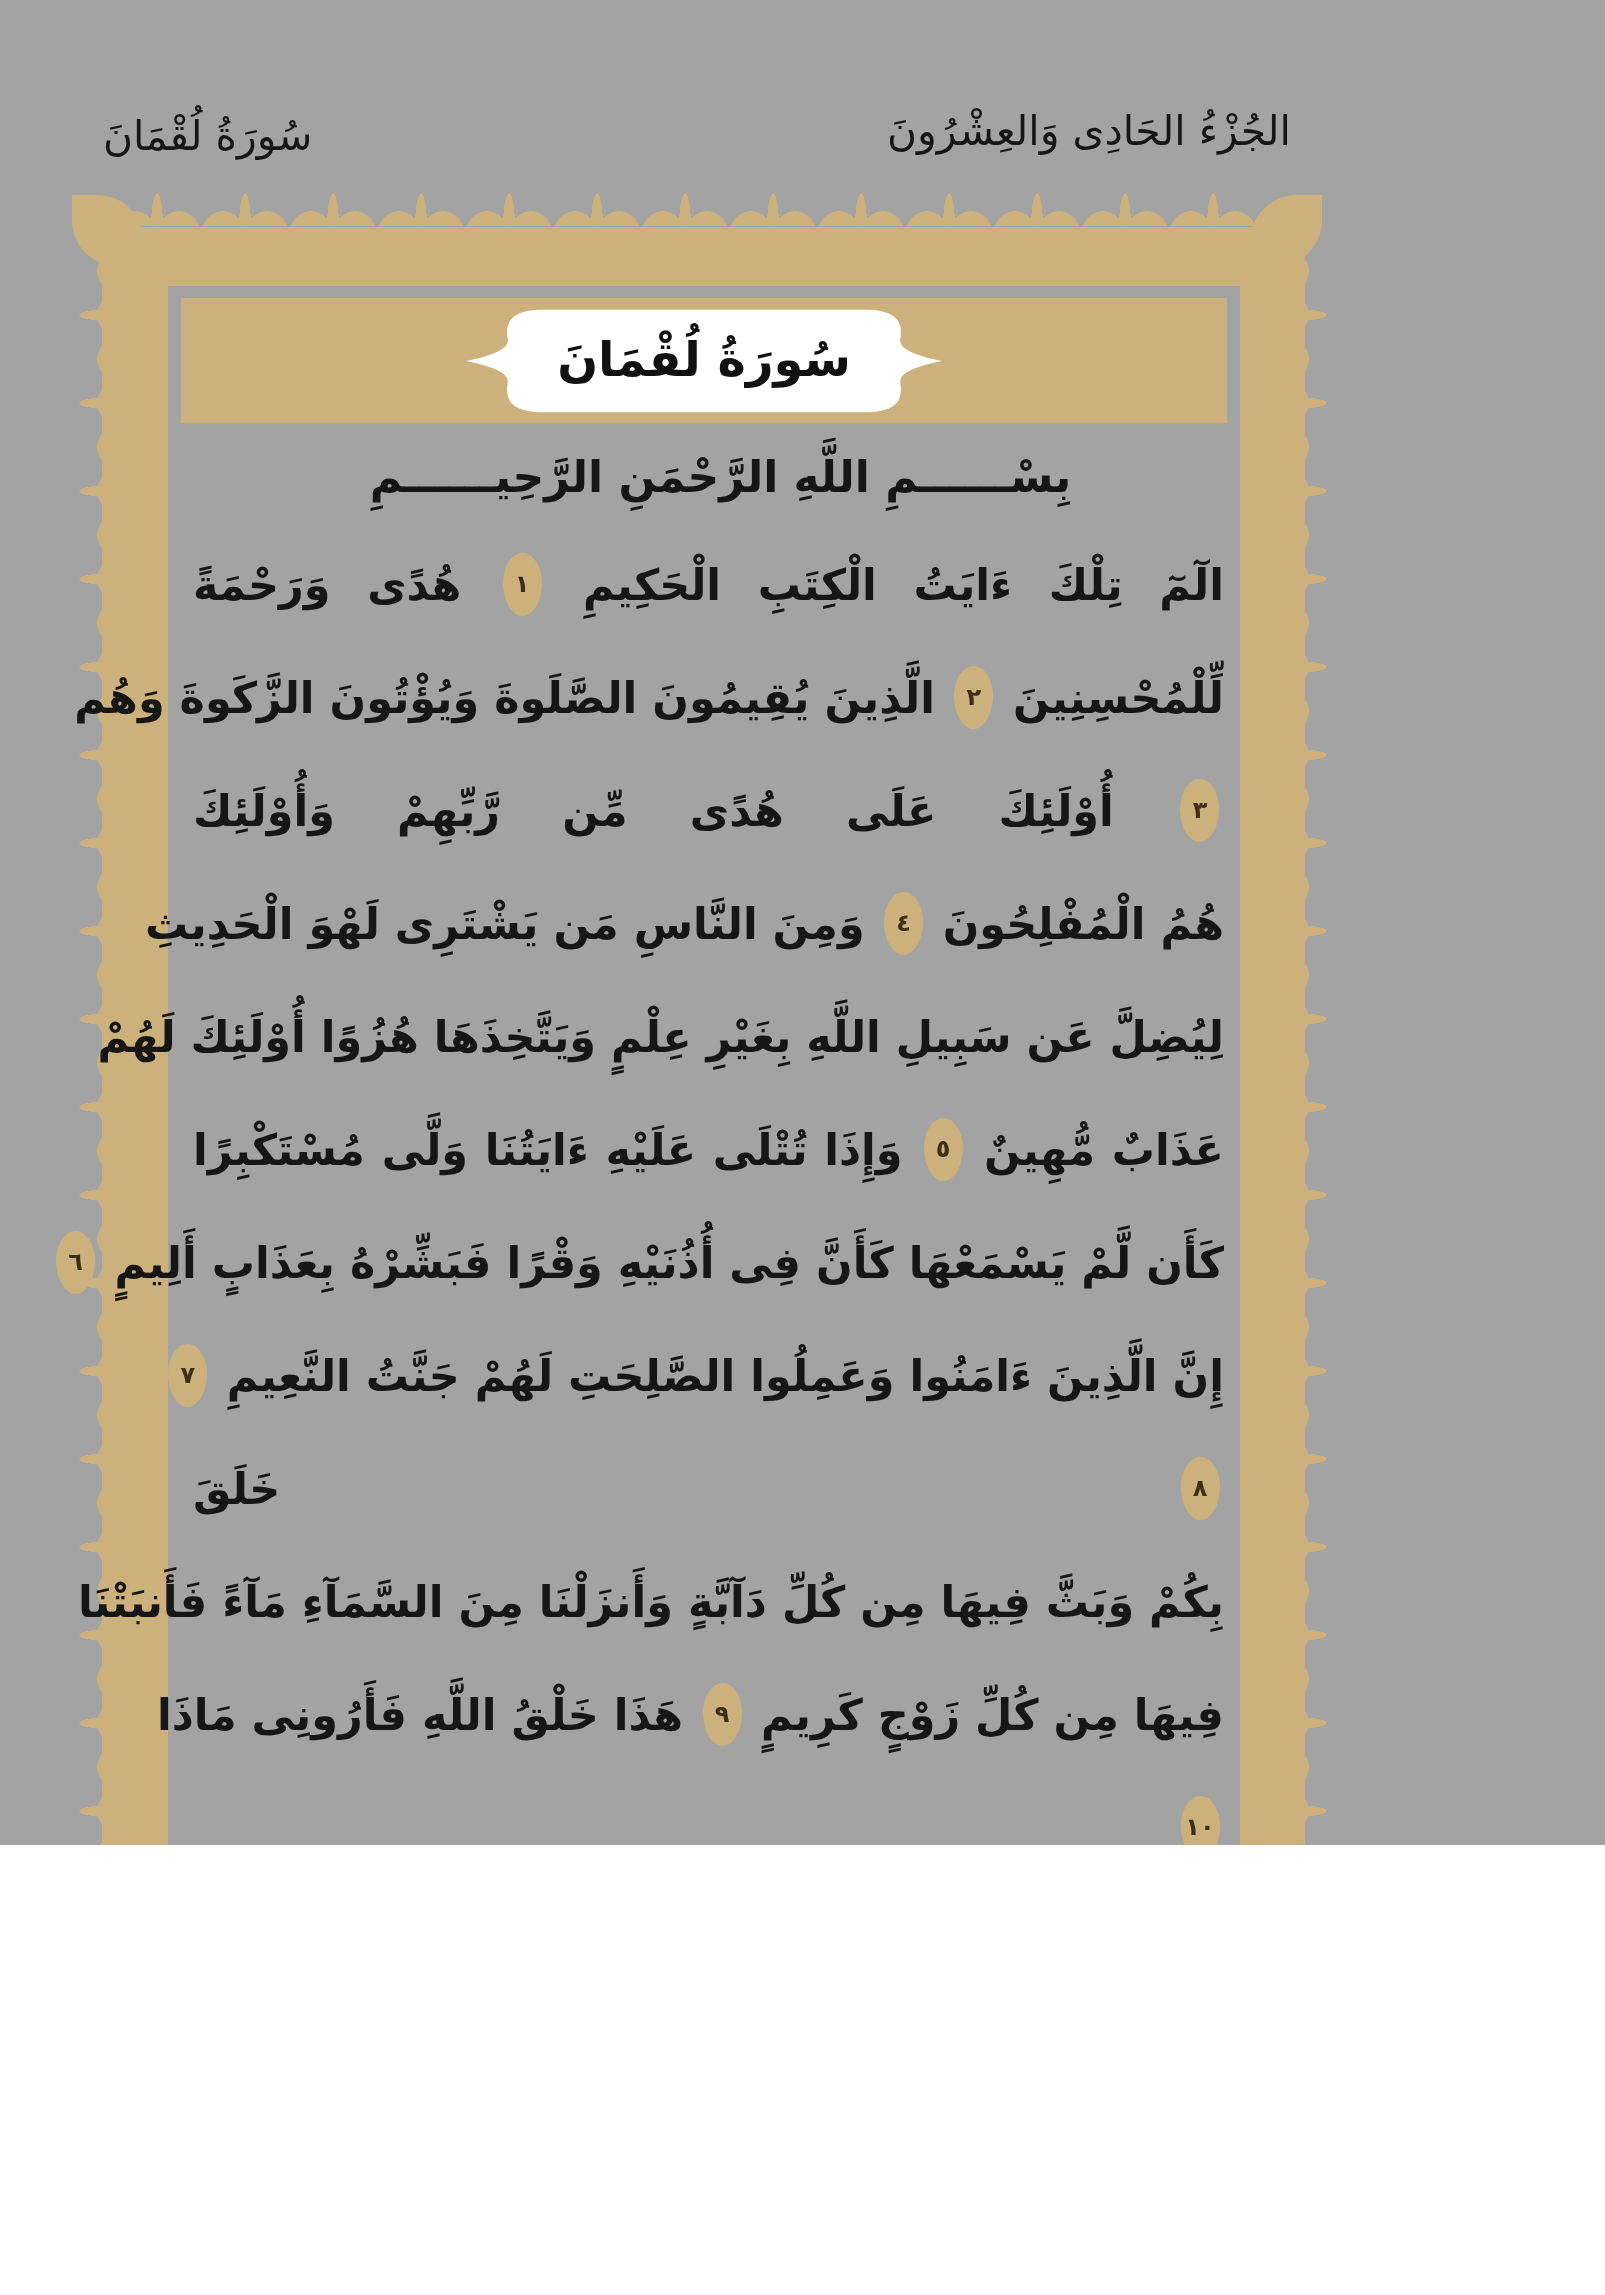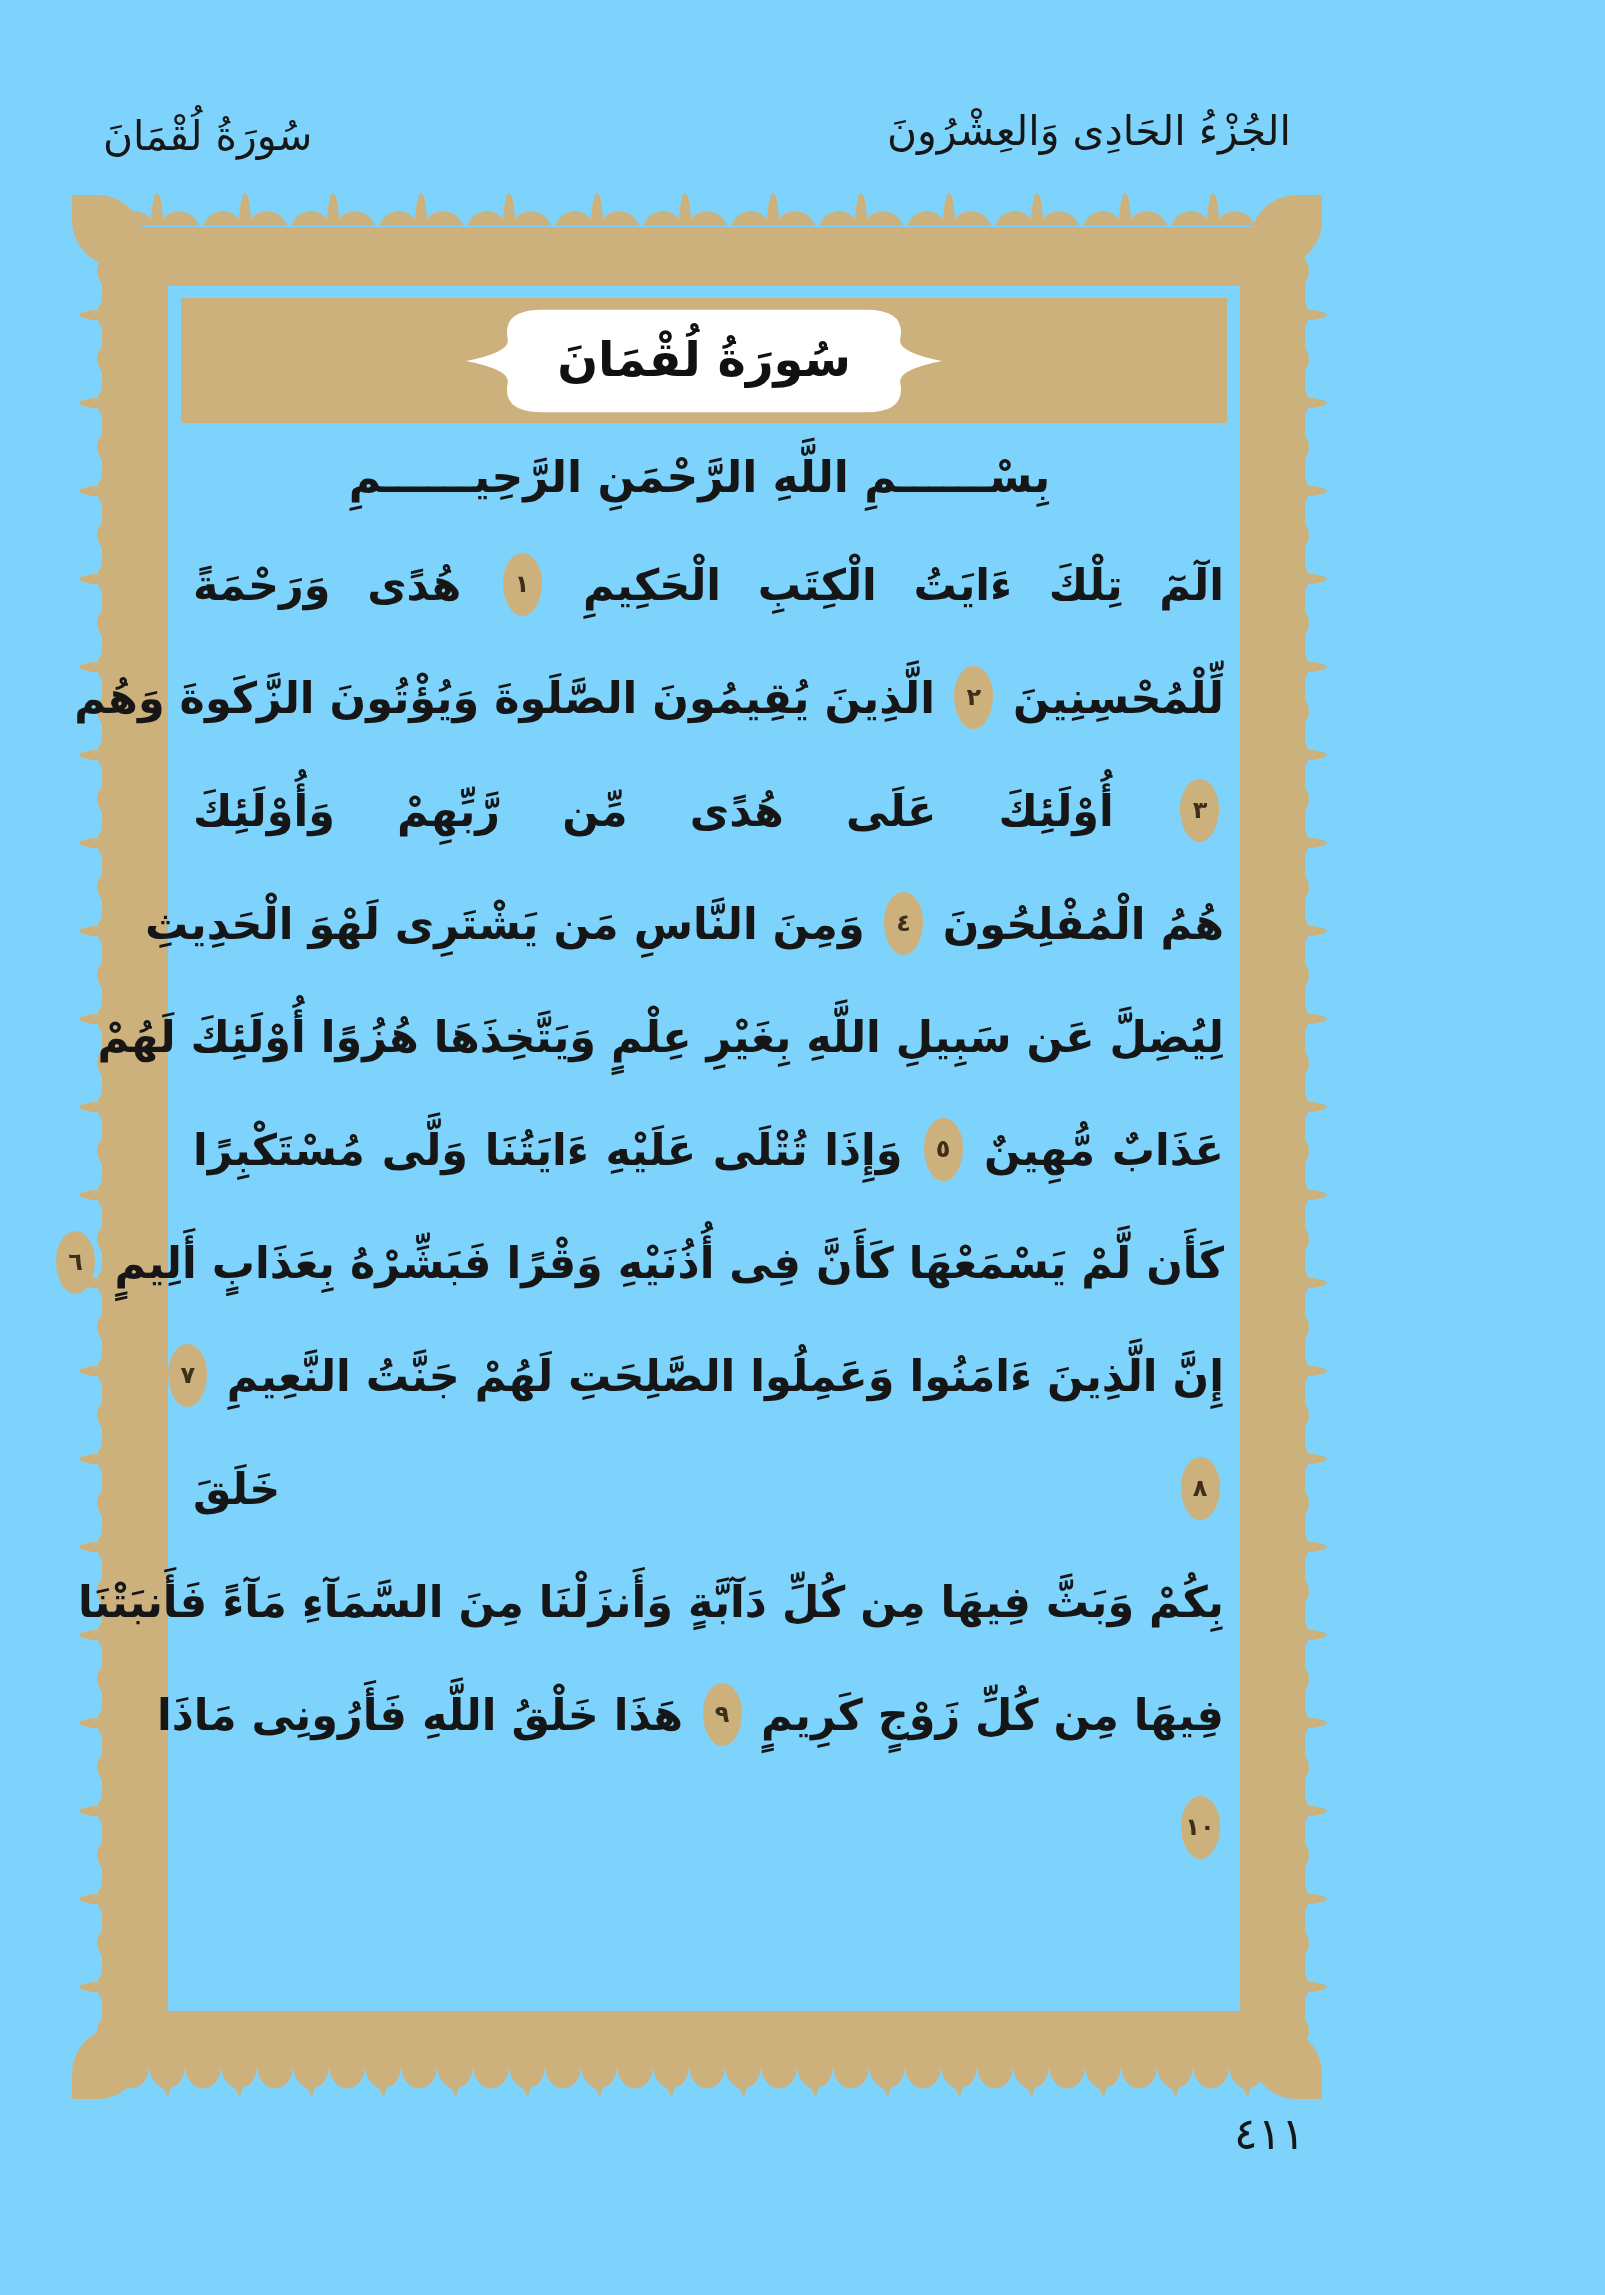--- a/index.html
+++ b/index.html
@@ -3,22 +3,22 @@
 <meta charset="utf-8">
 <style>
   :root{
     --tan:#CCB17D;
     --ink:#161616;
     --marker_digit:#3D2F1A;
   }
   html,body{margin:0;padding:0;background:#ffffff;}
   .page{
     position:relative;
-    width:1605px;height:2295px;
-    background:#7dd3fc;
+    width:1605px;height:1845px;
+    background:#a3a3a3;
     overflow:hidden;
     font-family:"DejaVu Sans",sans-serif;
     color:var(--ink);
     direction:rtl;
   }
   
   .hdr{
     position:absolute;
     font-size:41px;
     color:var(--ink);
@@ -89,21 +89,21 @@
     position:absolute;left:270px;top:7.6px;width:506px;height:110px;
   }
   .banner-title{
     position:absolute;left:270px;top:0;width:506px;height:121px;
     display:flex;align-items:center;justify-content:center;
     font-size:48px;font-weight:bold;color:#111;
   }
   
   .bismillah{
     position:absolute;
-    left:184px;top:435px;width:1031px;height:83px;
+    left:205px;top:435px;width:1031px;height:83px;
     display:flex;align-items:center;justify-content:center;
     font-size:44px;font-weight:bold;color:var(--ink);
     white-space:nowrap;
   }
   
   .qlines{
     position:absolute;
     left:193px;top:529px;width:1031px;
     direction:rtl;
   }

